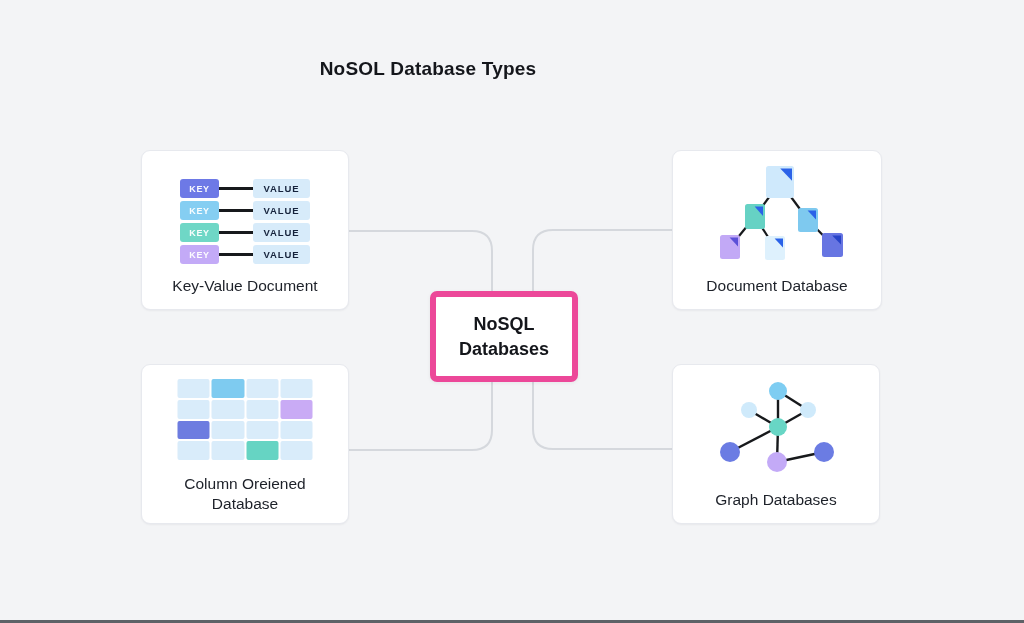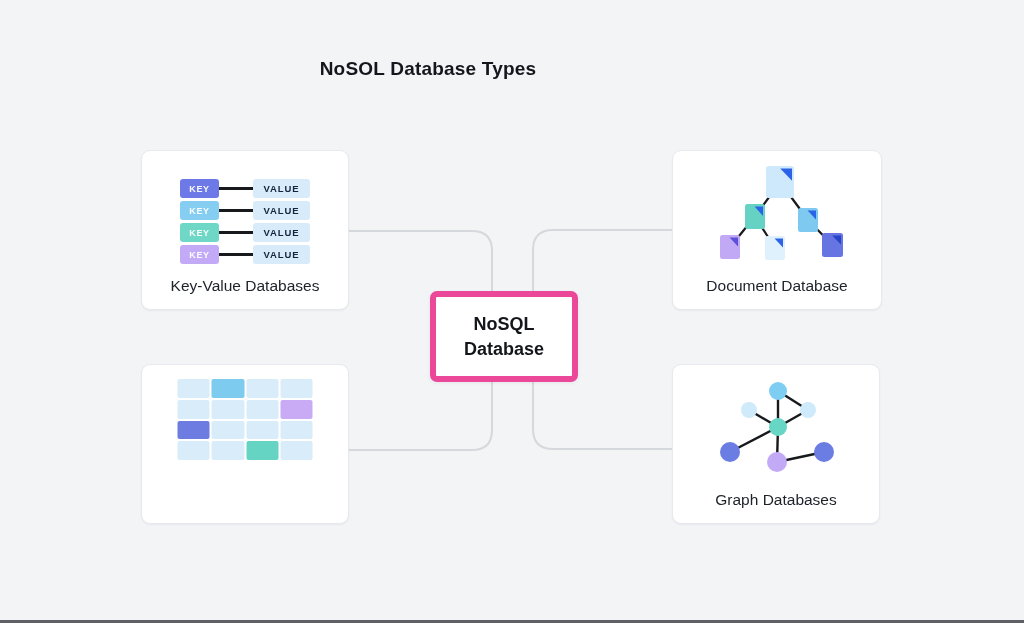--- a/index.html
+++ b/index.html
@@ -108,21 +108,21 @@
           <div class="kv-key" style="background: rgb(111, 215, 198);">KEY</div>
           <div class="kv-line"></div>
           <div class="kv-value">VALUE</div>
         </div>
         <div class="kv-row">
           <div class="kv-key" style="background: rgb(195, 170, 247);">KEY</div>
           <div class="kv-line"></div>
           <div class="kv-value">VALUE</div>
         </div>
       </div>
-    <div class="card-label">Key-Value Databases</div>
+    <div class="card-label">Key-Value Document</div>
   </div>
 
   <div class="card card-doc">
     <svg class="icon-svg" width="210" height="120" viewBox="0 0 210 120">
         <line x1="107" y1="31" x2="82" y2="65.5" stroke="#17191c" stroke-width="2.2"></line>
         <line x1="107" y1="31" x2="135" y2="69" stroke="#17191c" stroke-width="2.2"></line>
         <line x1="82" y1="65.5" x2="57" y2="96" stroke="#17191c" stroke-width="2.2"></line>
         <line x1="82" y1="65.5" x2="102" y2="97" stroke="#17191c" stroke-width="2.2"></line>
         <line x1="135" y1="69" x2="159.5" y2="94" stroke="#17191c" stroke-width="2.2"></line>
         <rect x="93" y="15" width="28" height="32" rx="2.5" fill="#cfe9fc"></rect>
@@ -153,20 +153,24 @@
         <div class="grid-cell" style="background: rgb(201, 171, 245);"></div>
         <div class="grid-cell" style="background: rgb(109, 124, 224);"></div>
         <div class="grid-cell" style="background: rgb(217, 236, 250);"></div>
         <div class="grid-cell" style="background: rgb(217, 236, 250);"></div>
         <div class="grid-cell" style="background: rgb(217, 236, 250);"></div>
         <div class="grid-cell" style="background: rgb(217, 236, 250);"></div>
         <div class="grid-cell" style="background: rgb(217, 236, 250);"></div>
         <div class="grid-cell" style="background: rgb(102, 212, 195);"></div>
         <div class="grid-cell" style="background: rgb(217, 236, 250);"></div>
       </div>
+    <div class="card-label two-line">
+      <div>Column Oreiened</div>
+      <div>Database</div>
+    </div>
   </div>
 
   <div class="card card-graph">
     <svg class="icon-svg" width="208" height="120" viewBox="0 0 208 120">
         <line x1="105" y1="26" x2="135" y2="45" stroke="#17191c" stroke-width="2.4"></line>
         <line x1="105" y1="26" x2="105" y2="62" stroke="#17191c" stroke-width="2.4"></line>
         <line x1="135" y1="45" x2="105" y2="62" stroke="#17191c" stroke-width="2.4"></line>
         <line x1="76" y1="45" x2="105" y2="62" stroke="#17191c" stroke-width="2.4"></line>
         <line x1="105" y1="62" x2="57" y2="87" stroke="#17191c" stroke-width="2.4"></line>
         <line x1="105" y1="62" x2="104" y2="97" stroke="#17191c" stroke-width="2.4"></line>
@@ -177,17 +181,17 @@
         <circle cx="105" cy="62" r="9" fill="#68d6c5"></circle>
         <circle cx="57" cy="87" r="10" fill="#6b7ce3"></circle>
         <circle cx="104" cy="97" r="10" fill="#c3aaf7"></circle>
         <circle cx="151" cy="87" r="10" fill="#6b7ce3"></circle>
       </svg>
     <div class="card-label">Graph Databases</div>
   </div>
 
   <div class="center-box">
     <span>NoSQL</span>
-    <span>Database</span>
+    <span>Databases</span>
   </div>
 
   <div class="bottom-bar"></div>
 </div>
 
 </body></html>

